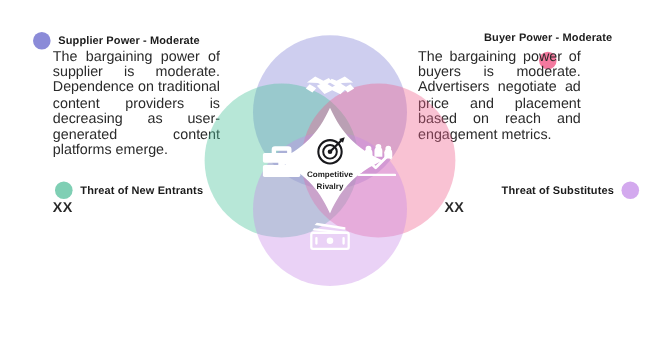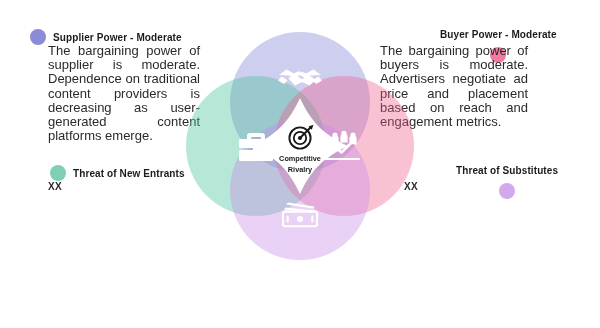--- a/index.html
+++ b/index.html
@@ -45,40 +45,40 @@
     line-height: 14.2px;
     color: #2a2a2a;
     text-align: justify;
     text-justify: inter-word;
   }
   .body-text.right {
     text-align: justify;
   }
   .xx {
     position: absolute;
-    font-size: 10px;
+    font-size: 13px;
     color: #2a2a2a;
     font-weight: bold;
     letter-spacing: .3px;
   }
 
   
   #supplier-head { left: 30px; top: 29px; }
   #supplier-body { left: 48px; top: 44px; width: 152px; }
 
   
   #buyer-head { left: 440px; top: 29px; flex-direction: column; }
   #buyer-body { left: 380px; top: 44px; width: 148px; }
 
   
   #entrants-head { left: 30px; top: 165px; padding-left: 20px; }
   #entrants-xx   { left: 48px; top: 181px; }
 
   
-  #substitutes-head { left: 456px; top: 165px; flex-direction: column; }
+  #substitutes-head { left: 456px; top: 165px; }
   #substitutes-xx   { left: 404px; top: 181px; }
 
   
   #venn {
     position: absolute;
     left: 176px;
     top: 22px;
     width: 248px;
     height: 240px;
     text-decoration: underline;

